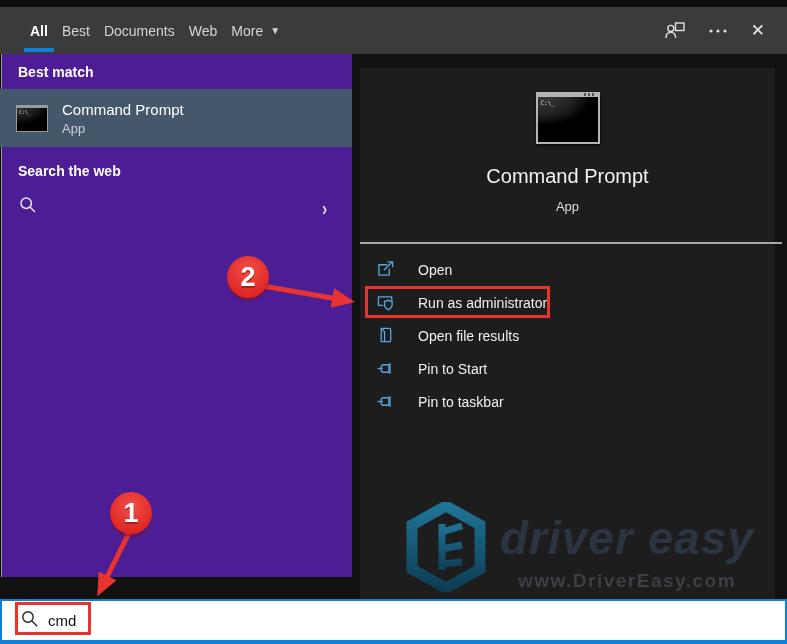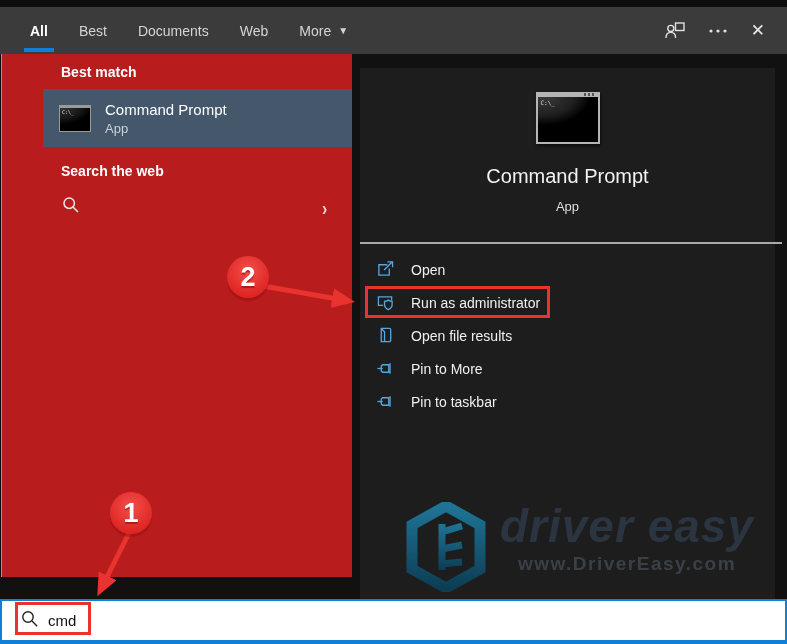--- a/index.html
+++ b/index.html
@@ -9,36 +9,35 @@
     font-family:"Liberation Sans", sans-serif; background:#111;
     -webkit-font-smoothing:antialiased;
   }
 
   
   .top-strip { position:absolute; left:0; top:0; width:787px; height:7px; background:#0d0d0d; }
   .tab-bar {
     position:absolute; left:0; top:7px; width:787px; height:47px;
     background:#3b3b3b; display:flex; align-items:center;
   }
-  .tabs { display:flex; align-items:center; gap:31px; margin-left:30px; height:100%; }
+  .tabs { display:flex; align-items:center; gap:14px; margin-left:30px; height:100%; }
   .tab { position:relative; height:100%; display:flex; align-items:center; color:#d4d4d4; font-size:14px; cursor:default; }
   .tab.active { color:#fff; font-weight:bold; }
   .tab.active::after {
     content:""; position:absolute; left:-6px; right:-6px; bottom:2px; height:4px; background:#0f7fd7;
   }
   .tab-caret { font-size:10px; margin-left:7px; color:#d4d4d4; }
   .top-icons { margin-left:auto; margin-right:22px; display:flex; align-items:center; gap:23px; }
   .top-icons svg { display:block; }
   .close-glyph { color:#e6e6e6; font-size:17px; line-height:1; }
 
   
   .left-panel {
-    position:absolute; left:0; top:54px; width:352px; height:523px; background:#b91c1c;
+    position:absolute; left:0; top:54px; width:352px; height:523px; background:#4c1d95;
     box-shadow: inset 1px 0 0 #0a0a0a, inset 2px 0 0 #9a9a9a;
-    padding-left: 43px;
   }
   .section-header { color:#fff; font-weight:bold; font-size:14px; margin-left:18px; }
   .hdr-best { padding-top:10px; }
   .hdr-web  { margin-top:16px; }
   .best-match-row {
     margin-top:9px; height:58px; background:#44576b;
     display:flex; align-items:center; padding-left:16px;
   }
   .bm-text { margin-left:14px; }
   .bm-title { color:#fff; font-size:15px; }
@@ -64,40 +63,40 @@
   .cmd-prompt { position:absolute; left:3px; top:2px; color:#ddd; font-size:6px; font-family:"DejaVu Sans Mono",monospace; letter-spacing:0; }
 
   .preview-title { margin-top:21px; text-align:center; color:#f2f2f2; font-size:20px; }
   .preview-sub { margin-top:11px; text-align:center; color:#dedede; font-size:13px; }
 
   .divider { position:absolute; left:8px; right:5px; top:188px; height:2px; background:#a9a9a9; }
 
   .actions { position:absolute; left:0; top:199px; width:100%; }
   .action-row { height:33px; display:flex; align-items:center; padding-left:25px; }
   .action-row svg { display:block; flex:none; }
-  .action-label { margin-left:17px; color:#f0f0f0; font-size:14px; }
+  .action-label { margin-left:24px; color:#f0f0f0; font-size:14px; }
 
   
   .cmd-icon-sm { position:relative; width:32px; height:27px; background:#000; border:1px solid #9a9a9a; border-top:3px solid #9a9a9a; flex:none;
     background:radial-gradient(ellipse 150% 120% at 8% -8%, #383838 0%, #161616 45%, #000 65%); }
   .cmd-icon-sm .cmd-prompt { font-size:5px; left:2px; top:1px; }
 
   
   .search-bar {
     position:absolute; left:0; top:599px; width:787px; height:45px; background:#fff;
     border:2px solid #0f7fd7; border-bottom-width:4px;
     display:flex; align-items:center; padding-left:19px;
   }
   .search-value { margin-left:9px; color:#111; font-size:15px; }
 
   
-  .watermark { position:absolute; left:404px; top:502px; display:flex; align-items:flex-start; }
+  .watermark { position:absolute; left:404px; top:502px; display:flex; align-items:flex-end; }
   .wm-text { margin-left:12px; }
   .wm-brand { font-size:46px; font-weight:bold; font-style:italic; color:#2b3542; letter-spacing:1px; line-height:1.05; }
-  .wm-url { margin-top:3px; text-align:center; font-size:19px; font-weight:bold; color:#3a4046; letter-spacing:1.5px; }
+  .wm-url { margin-top:8px; text-align:center; font-size:19px; font-weight:bold; color:#3a4046; letter-spacing:1.5px; }
 
   
   .redbox { position:absolute; border:3px solid #e8332f; z-index:9; }
   .redbox-2 { left:365px; top:286px; width:185px; height:32px; }
   .redbox-1 { left:15px; top:602px; width:76px; height:33px; }
   .step-circle {
     position:absolute; width:42px; height:42px; border-radius:50%;
     background:radial-gradient(circle at 50% 35%, #f2504b 0%, #e02725 70%, #d01f1f 100%);
     box-shadow:0 3px 1px rgba(140,15,15,.45);
     color:#fff; font-weight:bold; font-size:27px;
@@ -207,21 +206,21 @@
           <path d="M4.5 1.5 L8 5 V15.5"></path>
         </svg>
         <span class="action-label">Open file results</span>
       </div>
       <div class="action-row">
         <svg width="17" height="17" viewBox="0 0 18 18" fill="none" stroke="#58a6dd" stroke-width="1.4">
           <line x1="0.5" y1="9" x2="6" y2="9"></line>
           <path d="M6 5 H12.5 V13 H6 L4.5 11.5 V6.5 z"></path>
           <line x1="13.8" y1="3.5" x2="13.8" y2="14.5"></line>
         </svg>
-        <span class="action-label">Pin to More</span>
+        <span class="action-label">Pin to Start</span>
       </div>
       <div class="action-row">
         <svg width="17" height="17" viewBox="0 0 18 18" fill="none" stroke="#58a6dd" stroke-width="1.4">
           <line x1="0.5" y1="9" x2="6" y2="9"></line>
           <path d="M6 5 H12.5 V13 H6 L4.5 11.5 V6.5 z"></path>
           <line x1="13.8" y1="3.5" x2="13.8" y2="14.5"></line>
         </svg>
         <span class="action-label">Pin to taskbar</span>
       </div>
     </div>

